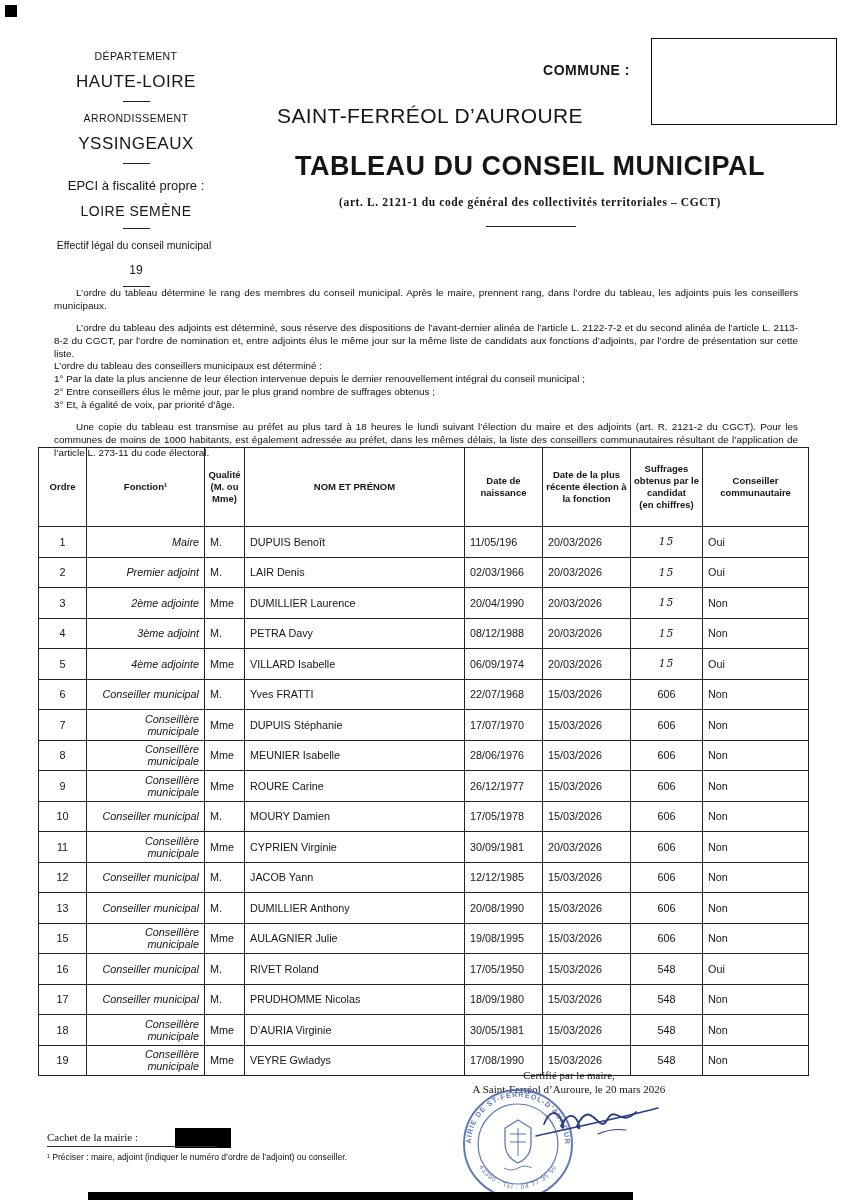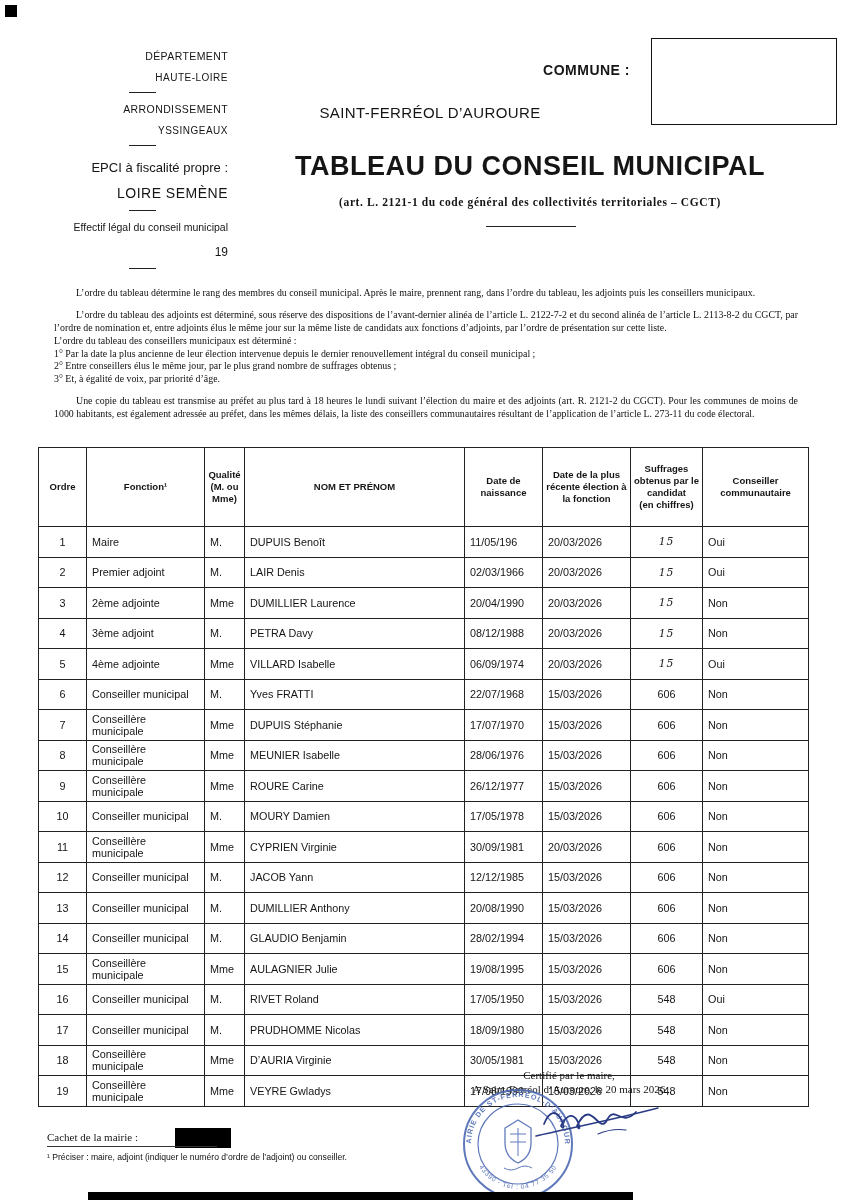--- a/index.html
+++ b/index.html
@@ -11,49 +11,49 @@
     position:relative;width:849px;height:1200px;background:#fff;overflow:hidden;
     font-family:"Liberation Sans",sans-serif;color:#151515;
   }
   
   .corner-square{position:absolute;left:5px;top:5px;width:12px;height:12px;background:#000;}
   .bottom-strip{position:absolute;left:88px;top:1192px;width:545px;height:8px;background:#000;}
   .redaction-box{position:absolute;left:175px;top:1128px;width:56px;height:20px;background:#000;}
   .empty-box{position:absolute;left:651px;top:38px;width:184px;height:85px;border:1.5px solid #111;background:#fff;}
 
   
-  .left-block{position:absolute;left:56px;top:50px;width:172px;text-align:right;}
+  .left-block{position:absolute;left:50px;top:50px;width:172px;text-align:center;}
   .lb-label{font-size:10.5px;letter-spacing:.4px;}
-  .lb-value{font-size:10px;margin-top:10px;letter-spacing:.5px;}
+  .lb-value{font-size:17px;margin-top:10px;letter-spacing:.5px;}
   .lb-value.small{font-size:14px;}
   .rule{width:27px;border-top:1.5px solid #222;margin:9px auto 10px auto;height:0;}
   .lb-epci{font-size:13px;margin-top:14px;}
   .lb-effectif{font-size:10.5px;margin-top:6px;white-space:nowrap;margin-left:-4px;}
   .lb-19{font-size:12px;margin-top:12px;}
 
   
   .commune-label{position:absolute;left:230px;top:62px;width:400px;text-align:right;font-size:14px;font-weight:600;letter-spacing:.5px;}
-  .commune-value{position:absolute;left:230px;top:104px;width:400px;text-align:center;font-size:15px;letter-spacing:.4px;}
+  .commune-value{position:absolute;left:230px;top:104px;width:400px;text-align:center;font-size:21px;letter-spacing:.4px;}
   .main-title{position:absolute;left:250px;top:151px;width:560px;text-align:center;font-size:27px;font-weight:bold;letter-spacing:.5px;}
   .subtitle{position:absolute;left:250px;top:196px;width:560px;text-align:center;font-family:"Liberation Serif",serif;font-weight:bold;font-size:11.5px;letter-spacing:.6px;}
   .subtitle-rule{position:absolute;left:486px;top:226px;width:90px;border-top:1.2px solid #222;height:0;}
 
   
-  .body-text{position:absolute;left:54px;top:287px;width:744px;font-family:Liberation Serif, serif;font-size:9.9px;line-height:1.3;text-align:justify;color:#101010;}
+  .body-text{position:absolute;left:54px;top:287px;width:744px;font-family:Liberation Sans, sans-serif;font-size:9.9px;line-height:1.3;text-align:justify;color:#101010;}
   .body-text p{margin:0;}
   .body-text p.indent{text-indent:22px;}
   .body-text p.space-before{margin-top:9px;}
 
   
   .council-table{position:absolute;left:38px;top:447px;width:770px;border-collapse:collapse;table-layout:fixed;}
   .council-table th,.council-table td{border:1px solid #222;overflow:hidden;}
   .council-table thead th{height:74px;font-size:9.5px;font-weight:bold;text-align:center;vertical-align:middle;white-space:pre-line;padding:2px;line-height:1.25;}
   .council-table tbody td{height:27.5px;font-size:10.8px;vertical-align:middle;padding:1px 5px;}
   td.col-ordre{text-align:center;}
-  td.col-fonction{text-align:left;padding:1px 2px;}
+  td.col-fonction{text-align:right;padding:1px 2px;font-style:italic;}
   td.col-qualite{text-align:left;padding-left:4px;}
   td.col-nom{text-align:left;padding-left:6px;}
   td.col-naissance,td.col-election{text-align:left;padding-left:4px;}
   td.col-suffrages{text-align:center;}
   td.col-communautaire{text-align:left;padding-left:6px;}
   td.handwritten{font-family:"DejaVu Serif",serif;font-style:italic;font-size:13.5px;letter-spacing:1px;color:#222;}
 
   
   .cachet-label{position:absolute;left:47px;top:1084px;font-family:"Liberation Serif",serif;font-size:11px;margin-top:47px;}
   .certified-block{position:absolute;left:444px;top:1068px;width:250px;text-align:center;font-family:"Liberation Serif",serif;font-size:11px;line-height:1.3;}
@@ -260,30 +260,20 @@
           <td class="col-ordre">13</td>
           <td class="col-fonction">Conseiller municipal</td>
           <td class="col-qualite">M.</td>
           <td class="col-nom">DUMILLIER Anthony</td>
           <td class="col-naissance">20/08/1990</td>
           <td class="col-election">15/03/2026</td>
           <td class="col-suffrages">606</td>
           <td class="col-communautaire">Non</td>
         </tr>
         <tr>
-          <td class="col-ordre">14</td>
-          <td class="col-fonction">Conseiller municipal</td>
-          <td class="col-qualite">M.</td>
-          <td class="col-nom">GLAUDIO Benjamin</td>
-          <td class="col-naissance">28/02/1994</td>
-          <td class="col-election">15/03/2026</td>
-          <td class="col-suffrages">606</td>
-          <td class="col-communautaire">Non</td>
-        </tr>
-        <tr>
           <td class="col-ordre">15</td>
           <td class="col-fonction">Conseillère municipale</td>
           <td class="col-qualite">Mme</td>
           <td class="col-nom">AULAGNIER Julie</td>
           <td class="col-naissance">19/08/1995</td>
           <td class="col-election">15/03/2026</td>
           <td class="col-suffrages">606</td>
           <td class="col-communautaire">Non</td>
         </tr>
         <tr>

